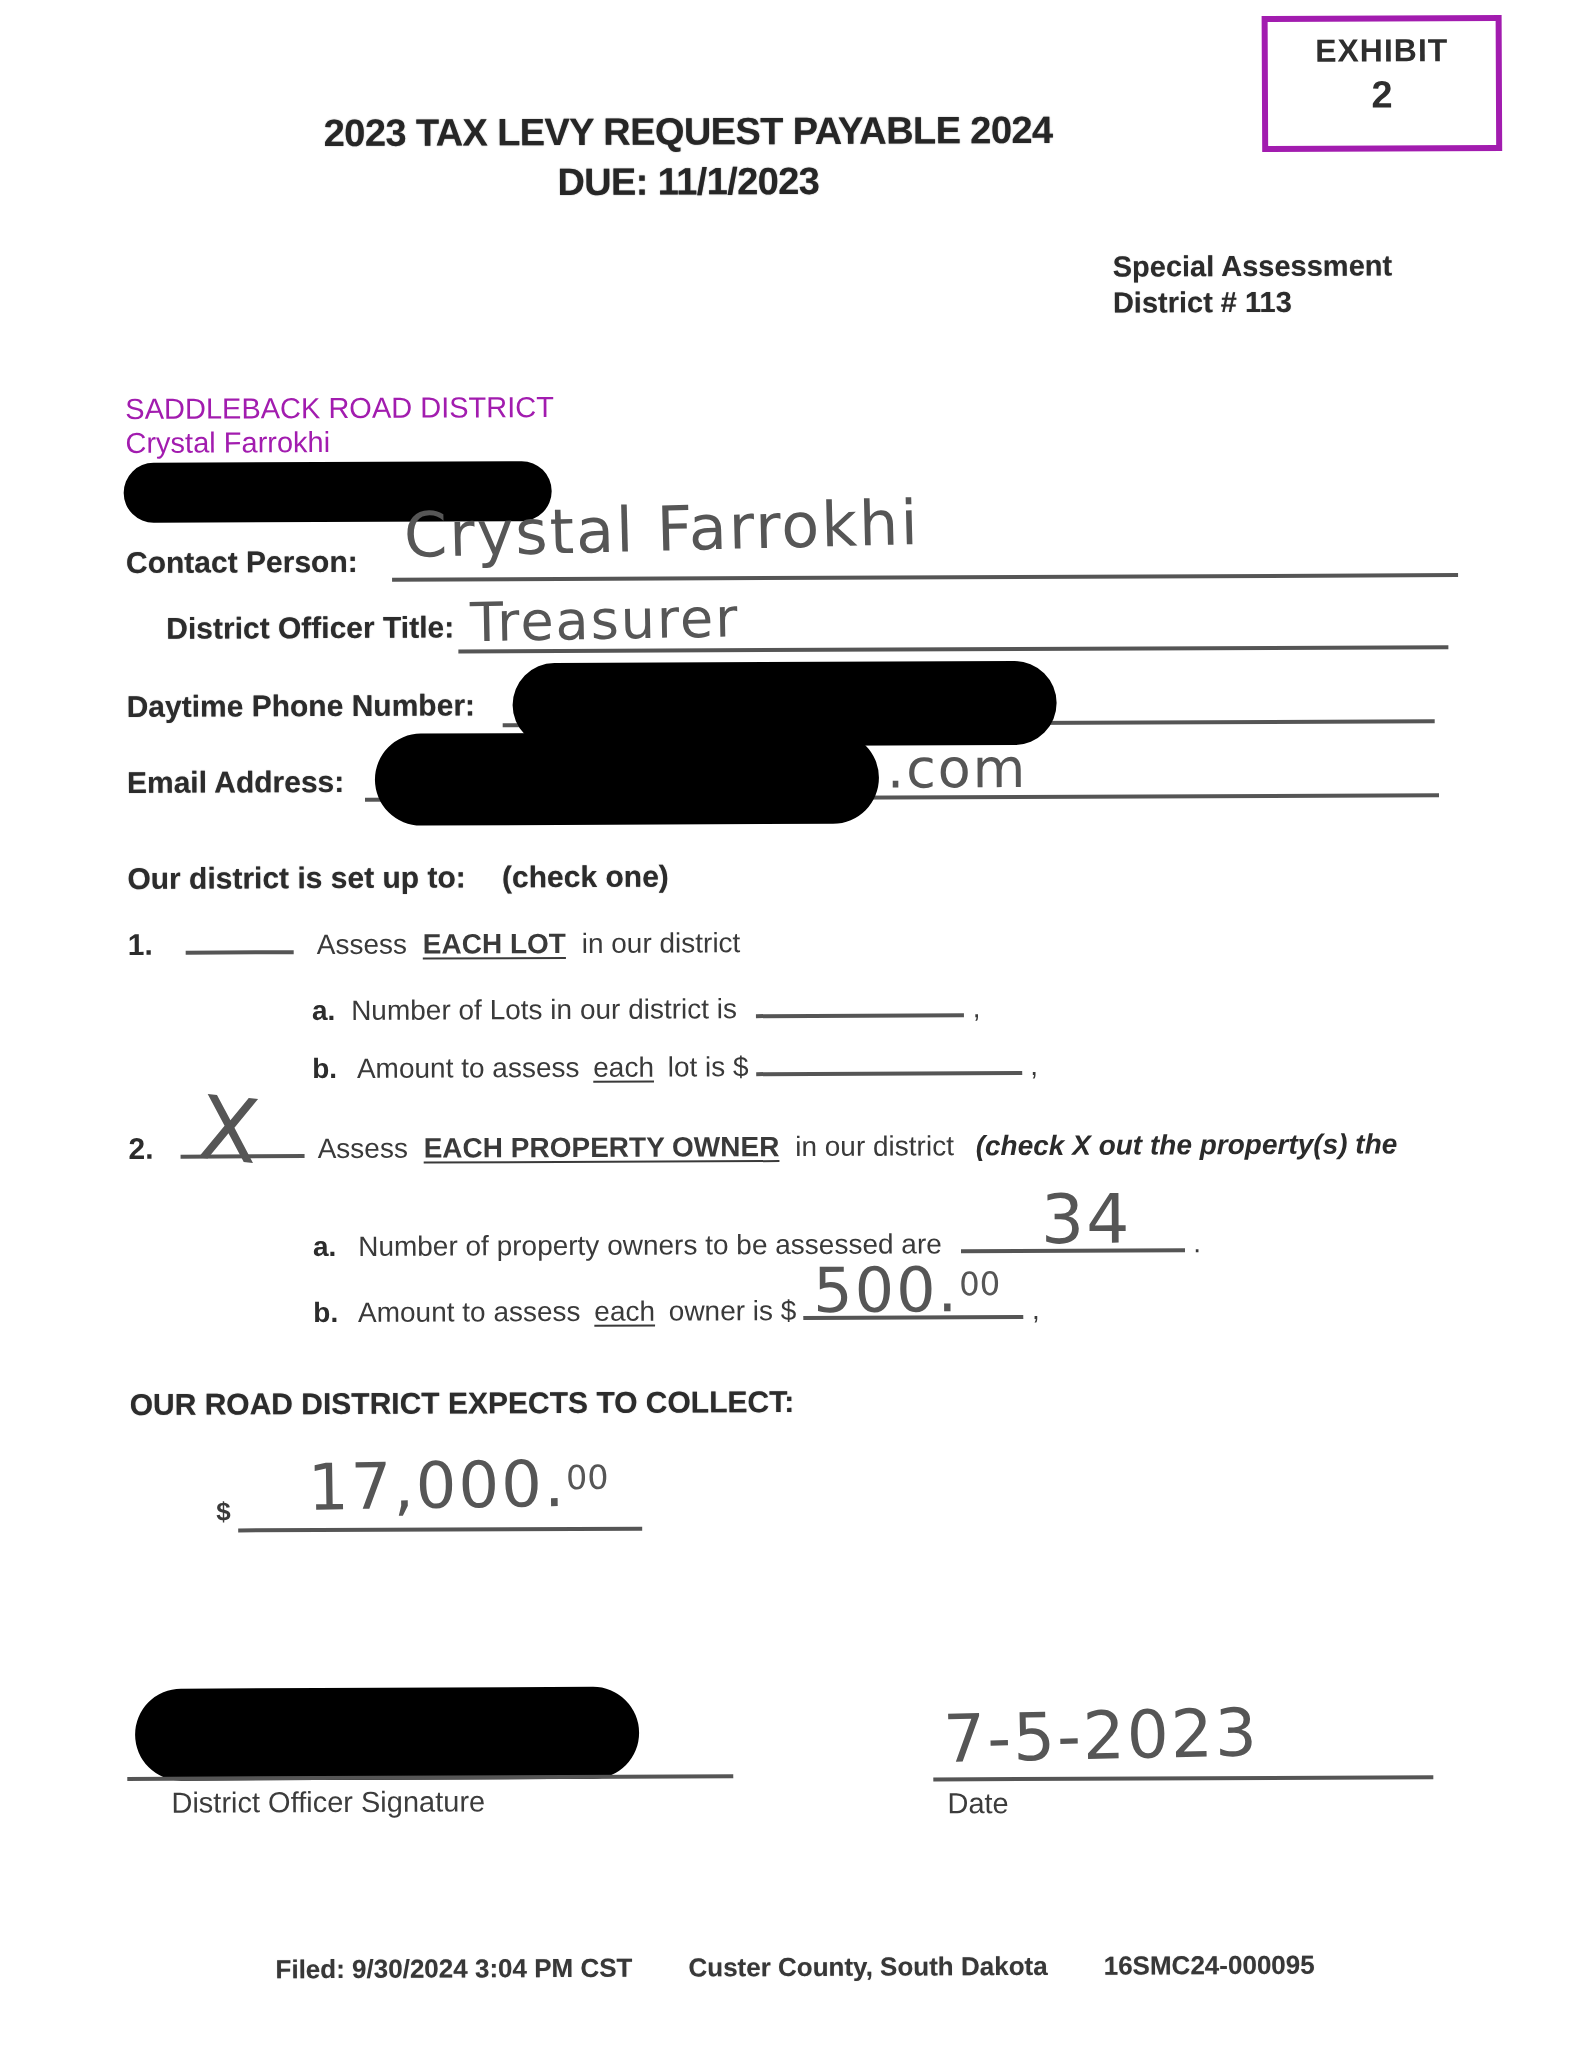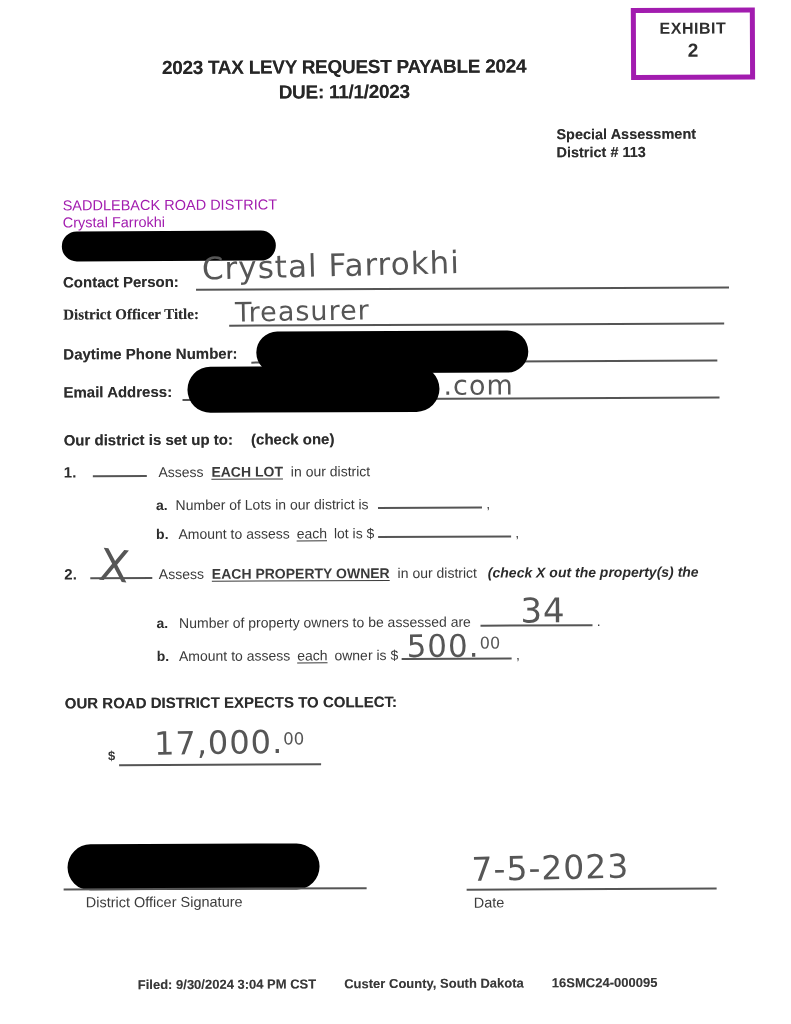--- a/index.html
+++ b/index.html
@@ -26,21 +26,21 @@
   
   .redact { position:absolute; background:#000; border-radius:23px; }
 
   
   .hw { position:absolute; font-family:"DejaVu Sans", sans-serif; color:#565656;
         white-space:nowrap; line-height:1; letter-spacing:1px; }
   .hw-cents { font-size:.52em; vertical-align:.5em; letter-spacing:0; }
 
   
   .exhibit { position:absolute; left:633px; top:9px; width:114px; height:62px;
-             border:5px solid #a21caf; background:#fff; text-align:center; }
+             border:3px solid #a21caf; background:#fff; text-align:center; }
   .exhibit .ex-l { font-size:16px; font-weight:700; color:#2e2e2e; margin-top:7px; letter-spacing:.5px; }
   .exhibit .ex-n { font-size:19px; font-weight:700; color:#2e2e2e; margin-top:2px; }
 
   .title-block { position:absolute; left:6px; top:54px; width:680px; text-align:center;
                  font-weight:700; font-size:19px; letter-spacing:-.3px; color:#262626;
                  text-shadow:0 0 .6px rgba(30,30,30,.6); line-height:25px; }
   .special { position:absolute; left:558px; top:126px; font-weight:700; font-size:14.5px;
              color:#2c2c2c; line-height:18px; text-shadow:0 0 .4px rgba(40,40,40,.5); }
   .district-block { position:absolute; left:64px; top:196px; font-size:14.5px; color:#a21caf;
                     line-height:17px; font-weight:500; }
@@ -72,21 +72,21 @@
   <div class="district-block">
     <div>SADDLEBACK ROAD DISTRICT</div>
     <div>Crystal Farrokhi</div>
   </div>
   <div class="redact" style="left:63px; top:230px; width:214px; height:30px; border-radius:15px;"></div>
 
   <div class="lbl" style="left:64px; top:272px;">Contact Person:</div>
   <div class="line" style="left:197px; top:288px; width:533px;"></div>
   <div class="hw" style="left:203px; top:250px; font-size:31px; transform:rotate(-1.2deg);">Crystal Farrokhi</div>
 
-  <div class="lbl" style="left:64px; top:305px;font-family:Liberation Serif, serif;">District Officer Title:</div>
+  <div class="lbl" style="left:84px; top:305px;">District Officer Title:</div>
   <div class="line" style="left:230px; top:324px; width:495px;"></div>
   <div class="hw" style="left:236px; top:297px; font-size:27px; transform:rotate(-0.8deg);">Treasurer</div>
 
   <div class="lbl" style="left:64px; top:344px;">Daytime Phone Number:</div>
   <div class="line" style="left:252px; top:361px; width:466px;"></div>
   <div class="redact" style="left:257px; top:331px; width:272px; height:42px; border-radius:21px;"></div>
 
   <div class="lbl" style="left:64px; top:382px;">Email Address:</div>
   <div class="line" style="left:183px; top:398px; width:537px;"></div>
   <div class="redact" style="left:188px; top:366px; width:252px; height:46px; border-radius:23px;"></div>

